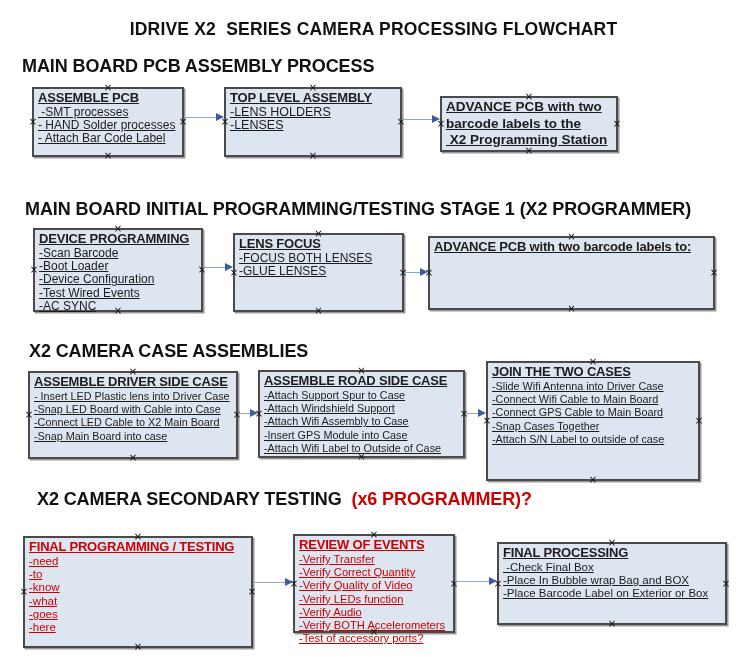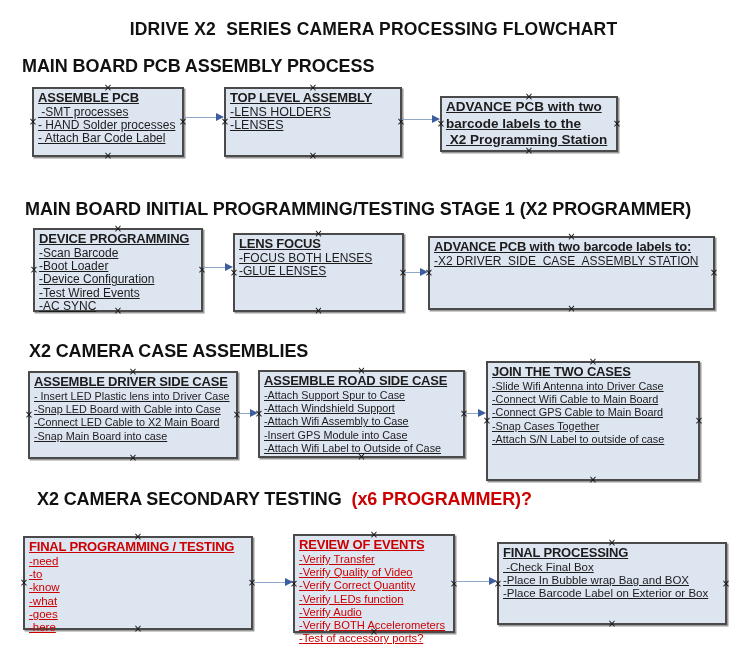--- a/index.html
+++ b/index.html
@@ -107,23 +107,20 @@
       <div>-FOCUS BOTH LENSES</div>
       <div>-GLUE LENSES</div>
     </div>
 <span class="cp cp-n">×</span>
     <span class="cp cp-s">×</span>
     <span class="cp cp-w">×</span>
     <span class="cp cp-e">×</span>
   </div>
 <div class="fc-box" style="left:428px;top:236px;width:287px;height:74px;">
   <div class="box-title">ADVANCE PCB with two barcode labels to:</div>
-  <div class="box-items">
-      <div>-X2 DRIVER  SIDE  CASE  ASSEMBLY STATION</div>
-    </div>
 <span class="cp cp-n">×</span>
     <span class="cp cp-s">×</span>
     <span class="cp cp-w">×</span>
     <span class="cp cp-e">×</span>
   </div>
 
 <div class="fc-box" style="left:28px;top:371px;width:210px;height:88px;--fs:10.8px;">
   <div class="box-title">ASSEMBLE DRIVER SIDE CASE</div>
   <div class="box-items">
       <div>- Insert LED Plastic lens into Driver Case</div>
@@ -158,41 +155,41 @@
       <div>-Connect GPS Cable to Main Board</div>
       <div>-Snap Cases Together</div>
       <div>-Attach S/N Label to outside of case</div>
     </div>
 <span class="cp cp-n">×</span>
     <span class="cp cp-s">×</span>
     <span class="cp cp-w">×</span>
     <span class="cp cp-e">×</span>
   </div>
 
-<div class="fc-box red" style="left:23px;top:536px;width:230px;height:94px;--fs:11.5px;">
+<div class="fc-box red" style="left:23px;top:536px;width:230px;height:112px;--fs:11.5px;">
   <div class="box-title">FINAL PROGRAMMING / TESTING</div>
   <div class="box-items">
       <div>-need</div>
       <div>-to</div>
       <div>-know</div>
       <div>-what</div>
       <div>-goes</div>
       <div>-here</div>
     </div>
 <span class="cp cp-n">×</span>
     <span class="cp cp-s">×</span>
     <span class="cp cp-w">×</span>
     <span class="cp cp-e">×</span>
   </div>
 <div class="fc-box red" style="left:293px;top:534px;width:162px;height:99px;--fs:11.2px;">
   <div class="box-title">REVIEW OF EVENTS</div>
   <div class="box-items">
       <div>-Verify Transfer</div>
+      <div>-Verify Correct Quantity</div>
       <div>-Verify Quality of Video</div>
-      <div>-Verify Correct Quantity</div>
       <div>-Verify LEDs function</div>
       <div>-Verify Audio</div>
       <div>-Verify BOTH Accelerometers</div>
       <div>-Test of accessory ports?</div>
     </div>
 <span class="cp cp-n">×</span>
     <span class="cp cp-s">×</span>
     <span class="cp cp-w">×</span>
     <span class="cp cp-e">×</span>
   </div>

